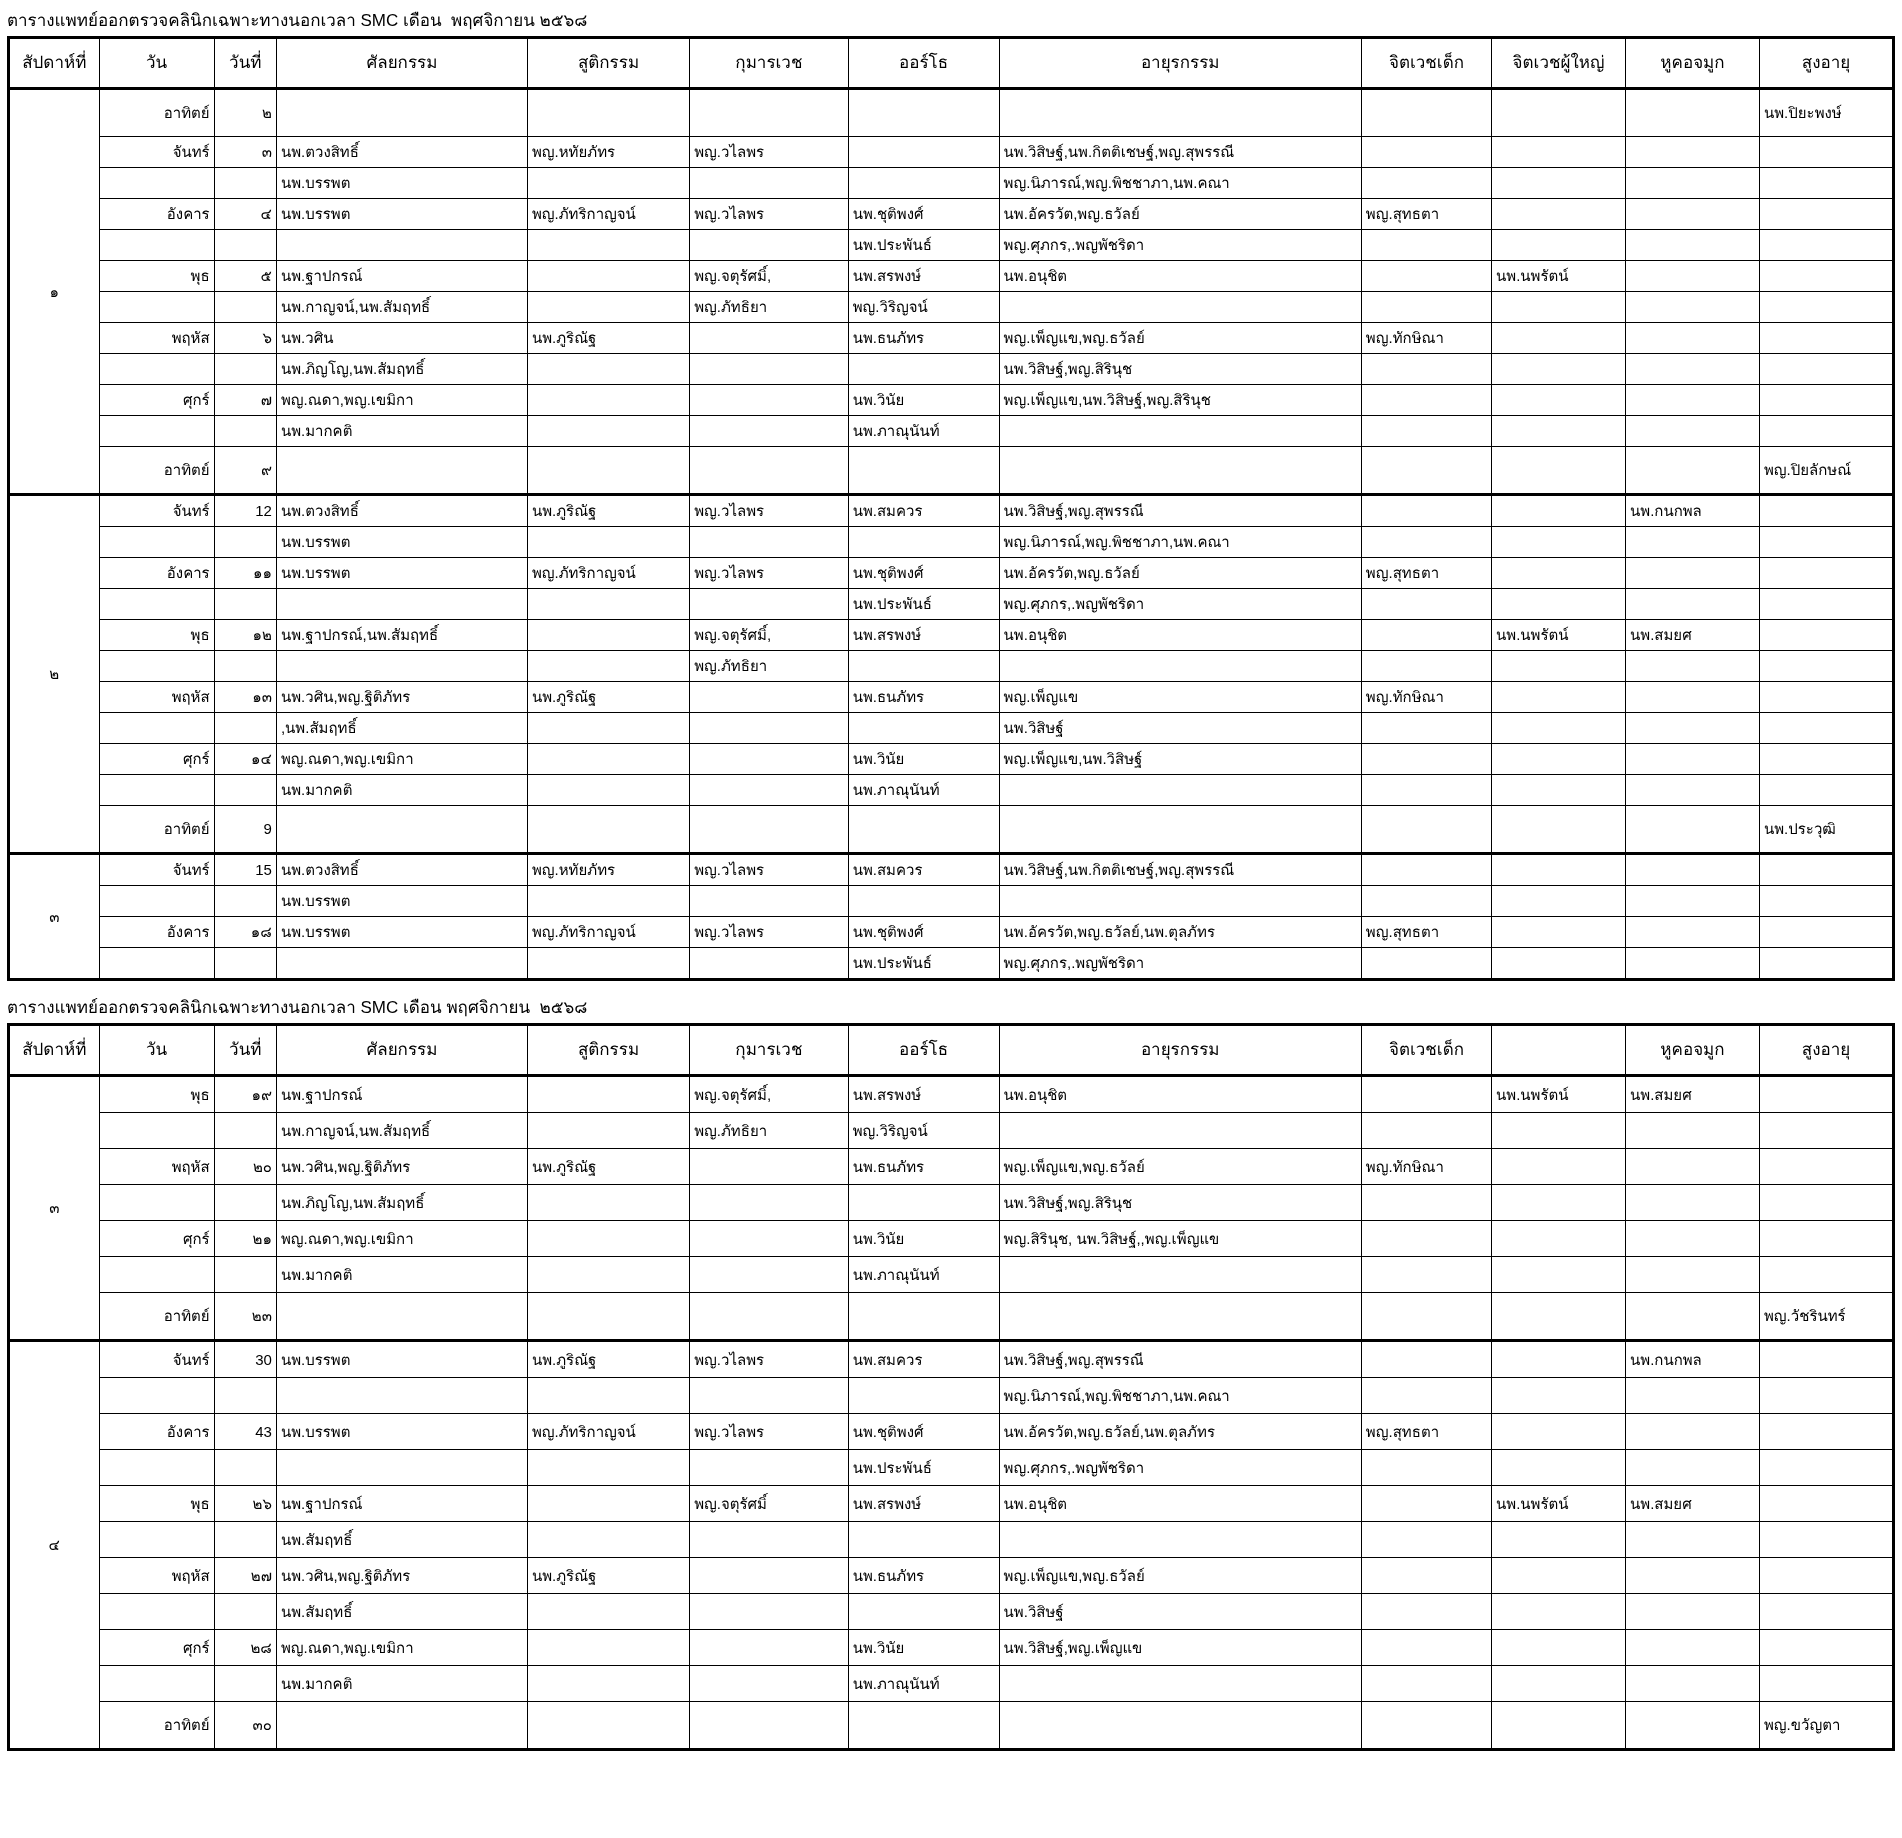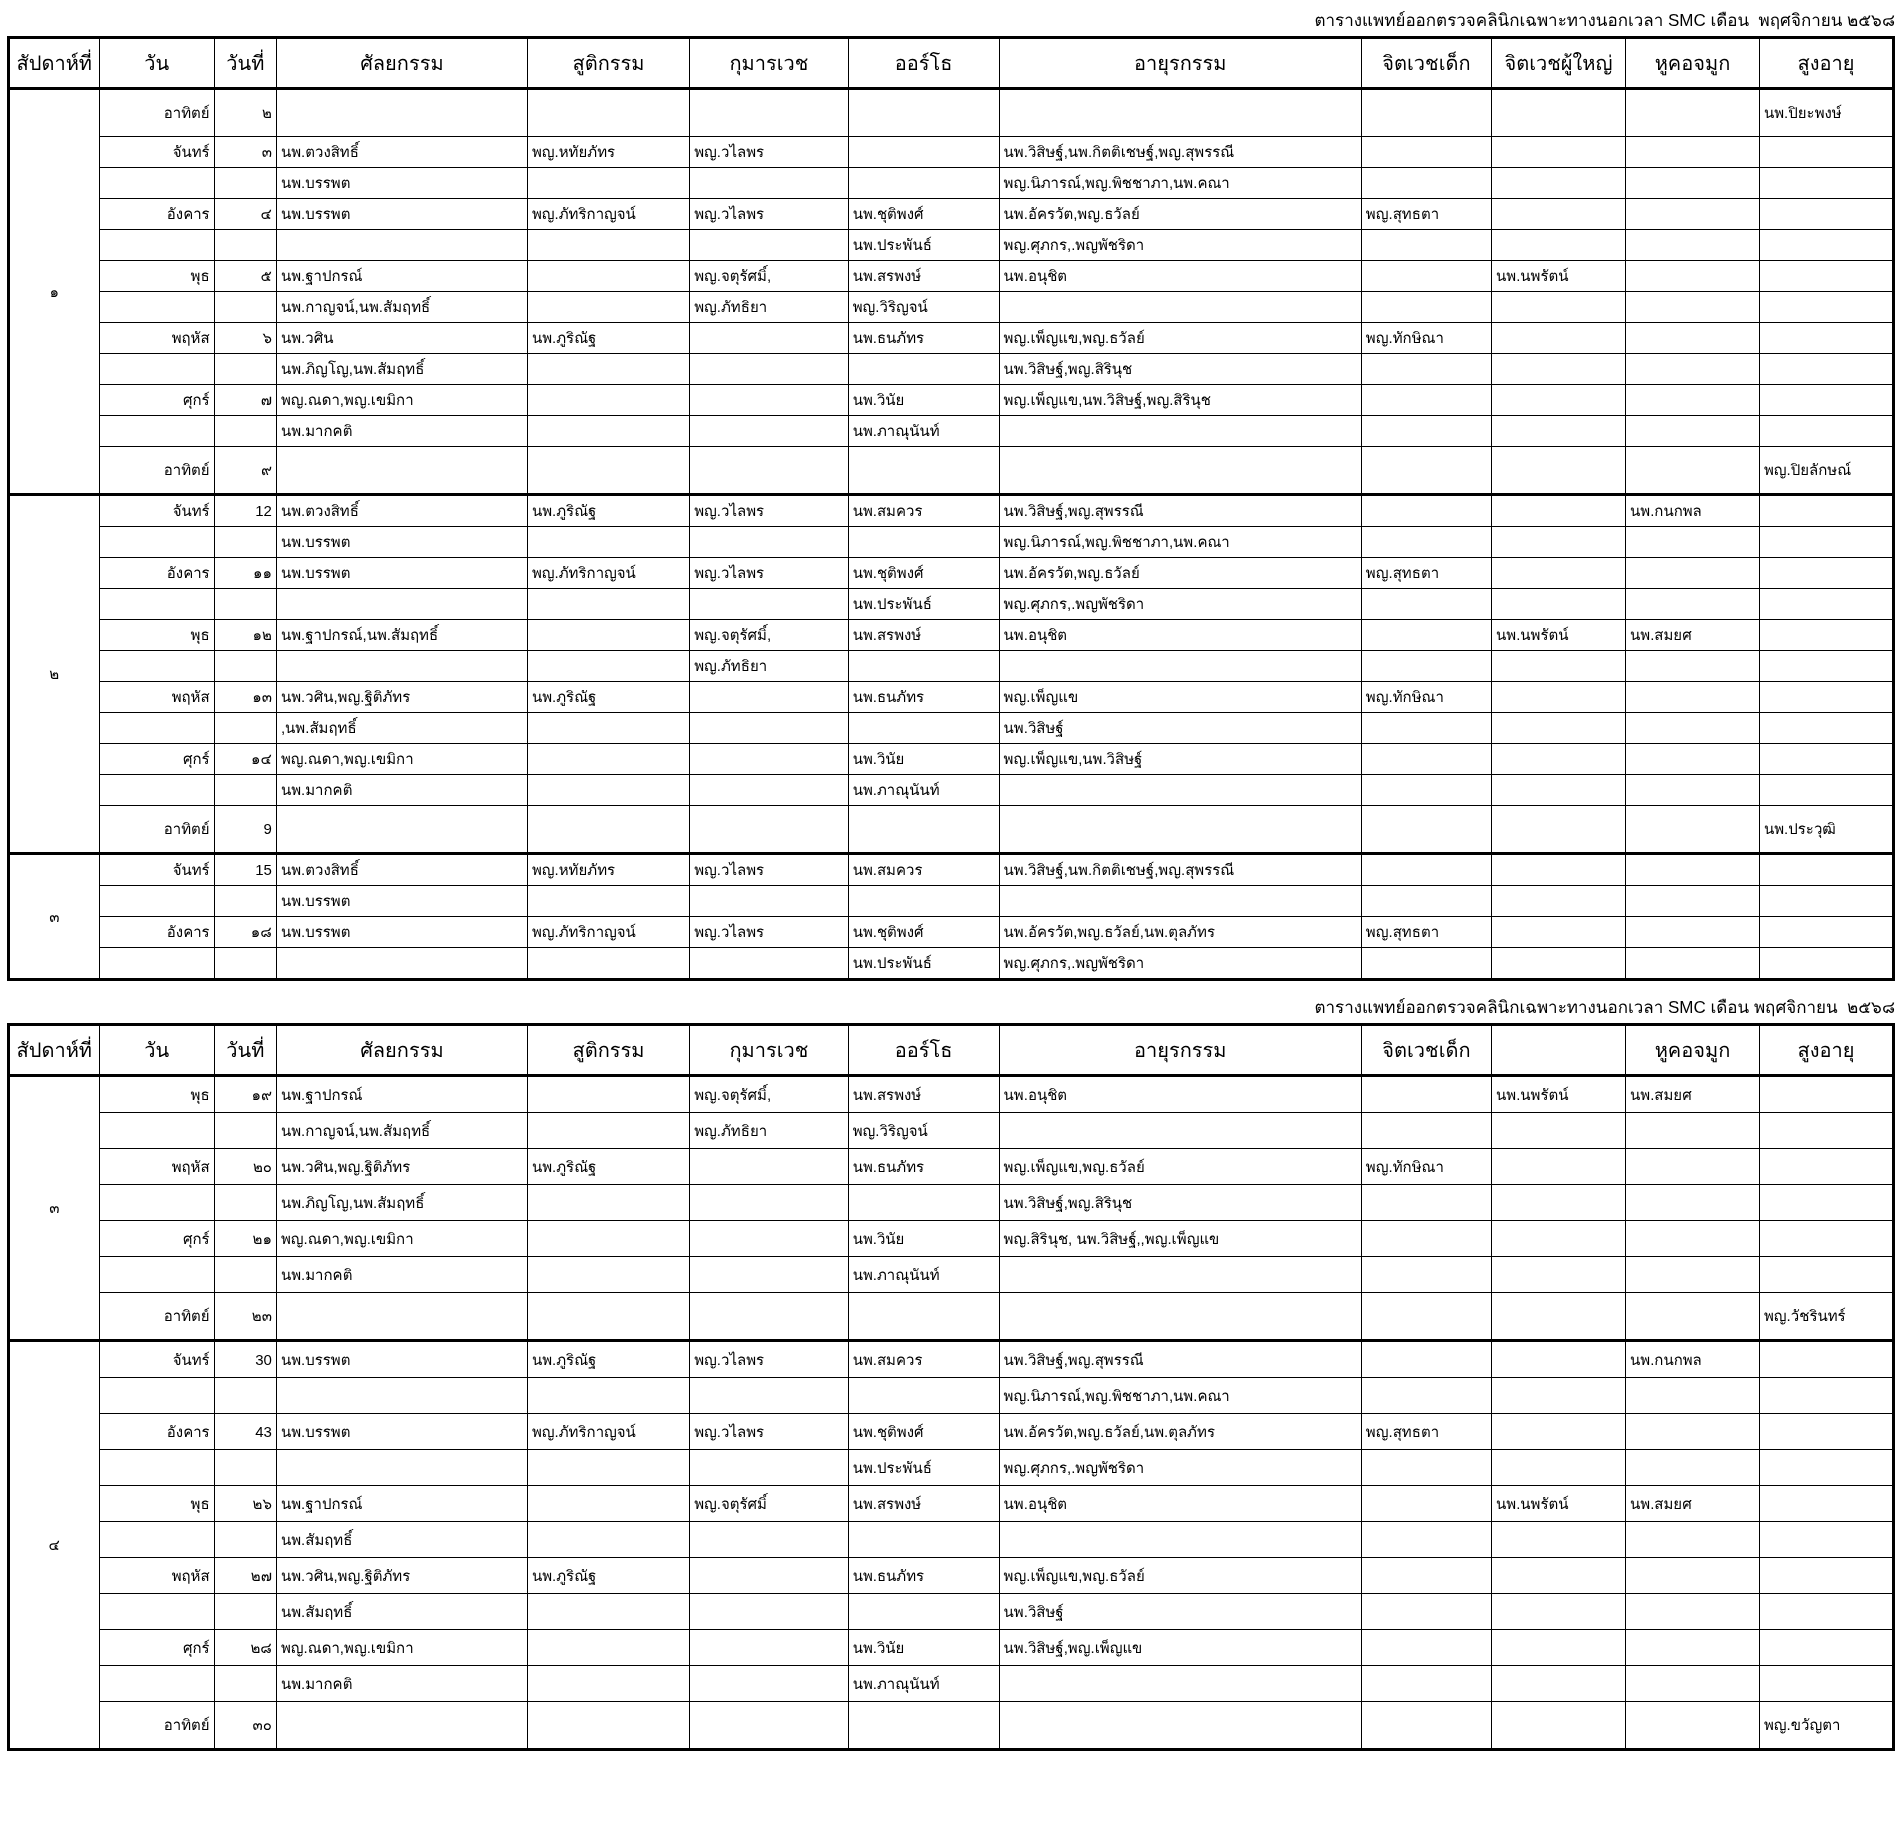--- a/index.html
+++ b/index.html
@@ -1,23 +1,23 @@
 <!DOCTYPE html>
 <html lang="th"><head>
 <meta charset="utf-8">
 <style>
   html,body{margin:0;padding:0;background:#ffffff;color:#000;
     font-family:"Liberation Sans","DejaVu Sans",sans-serif;}
   .doc{width:1902px;box-sizing:border-box;padding:10px 7px 14px 7px;background:#fff;}
-  .tbl-title{text-align:right;font-size:17px;line-height:22px;margin:0 0 4px 0;white-space:pre;}
+  .tbl-title{text-align:left;font-size:17px;line-height:22px;margin:0 0 4px 0;white-space:pre;}
   table.sched{border-collapse:collapse;width:100%;table-layout:fixed;border:3px solid #000;}
   table.sched th, table.sched td{
     border:1.6px solid #000;font-size:15px;line-height:1.15;
     padding:1px 4px;overflow:hidden;white-space:nowrap;vertical-align:middle;background:#fff;}
-  table.sched th{height:46px;font-weight:normal;font-size:20px;text-align:center;border-bottom:2.6px solid #000;}
+  table.sched th{height:46px;font-weight:normal;font-size:17px;text-align:center;border-bottom:2.6px solid #000;}
   table.t1 td{height:28px;}
   table.t2 td{height:33px;}
   tr.tall td{height:44px;}
   td.week{text-align:center;}
   td.day{text-align:right;padding-left:6px;}
   td.date{text-align:right;padding-right:8px;}
   td.sp{text-align:left;padding-left:5px;}
   tr.week-start td{border-top:3px solid #000;}
   section.block + section.block{margin-top:16px;}
 </style>

